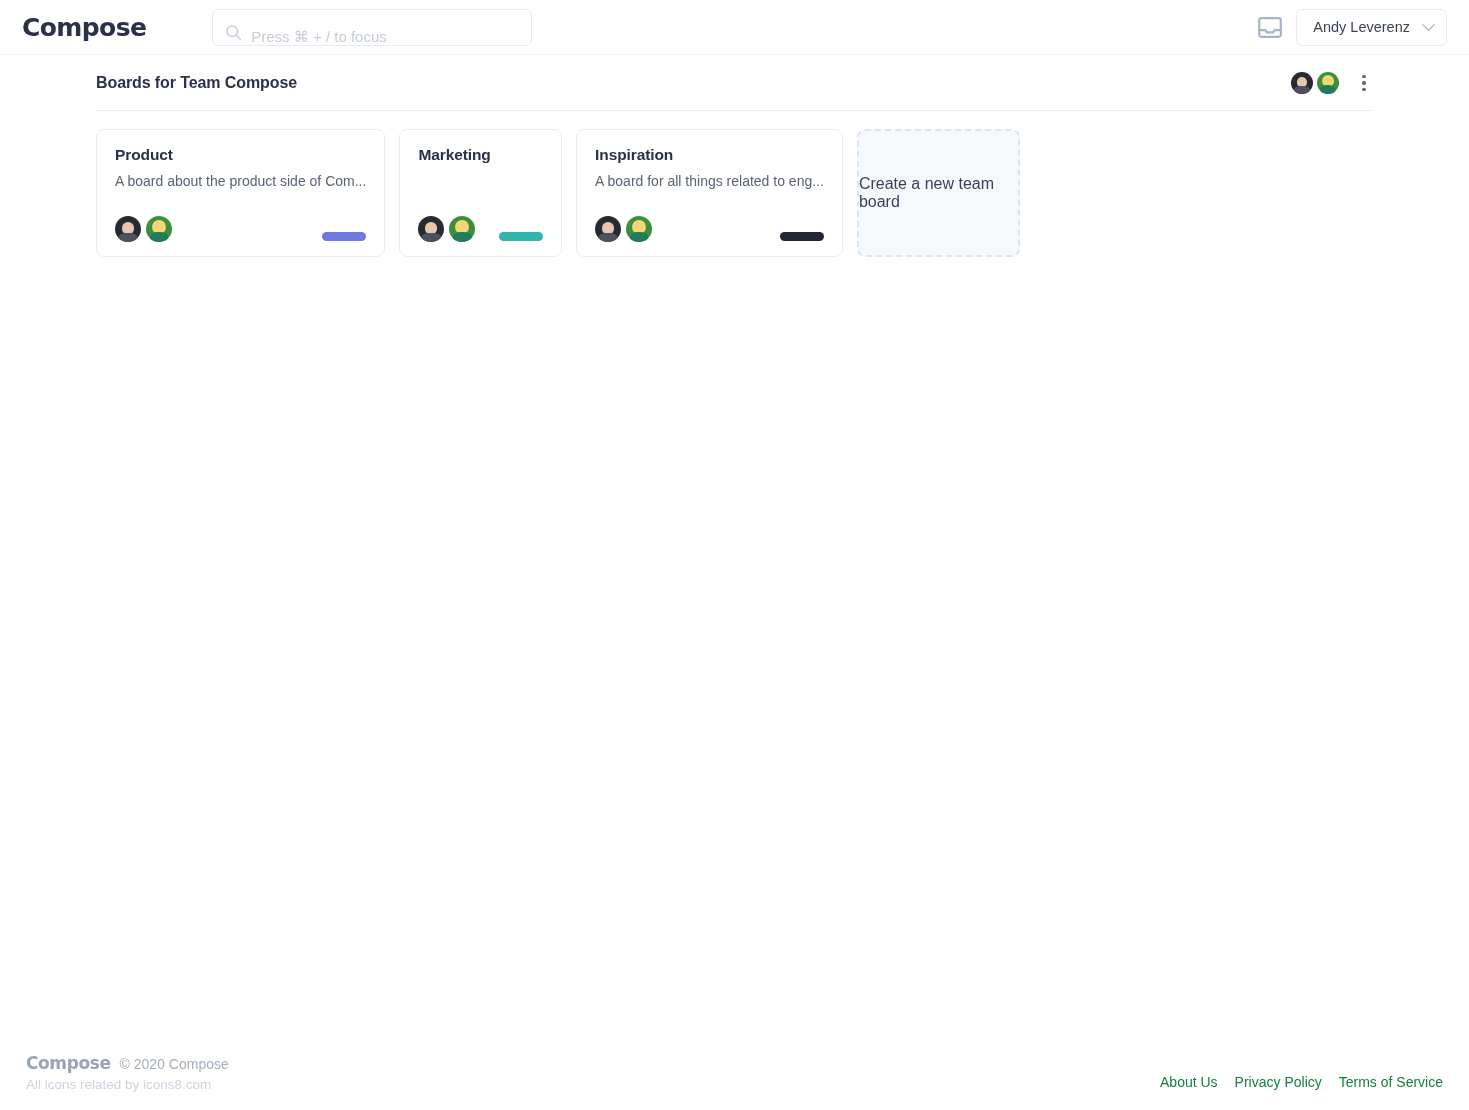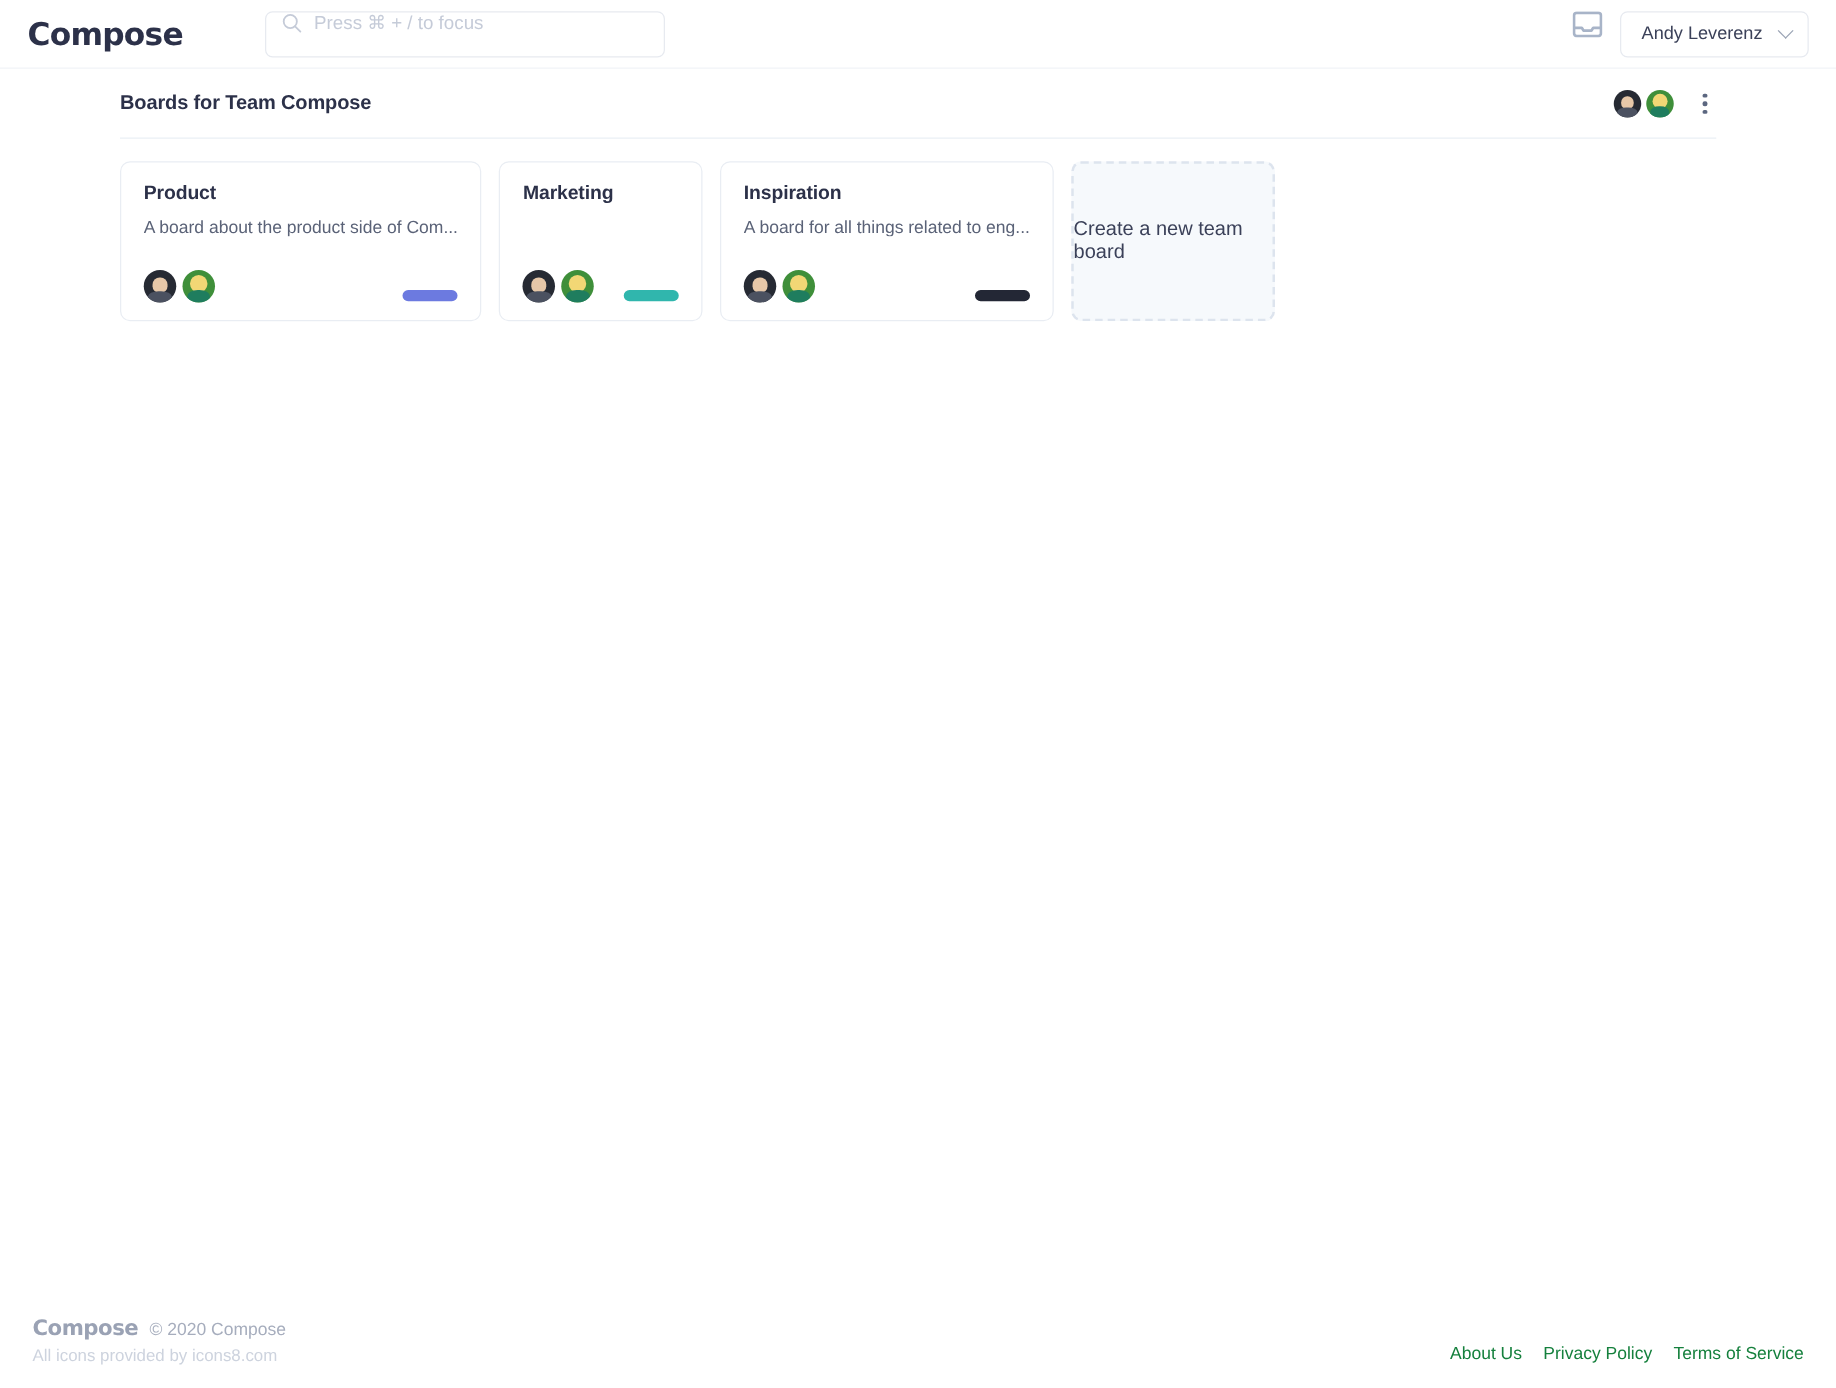--- a/index.html
+++ b/index.html
@@ -67,40 +67,40 @@
     border-radius: 1px;
   }
 
   .search-wrap {
     margin-left: 28px;
     width: 320px;
     height: 37px;
     border: 1px solid #e7eaf0;
     border-radius: 6px;
     display: flex;
-    align-items: flex-start;
+    align-items: flex-end;
     padding: 0 12px;
     background: #fff;
   }
   .search-wrap svg { flex: 0 0 auto; margin-right: 9px; }
   .search-input {
     border: 0;
     outline: 0;
     font-size: 15px;
     color: #3b4159;
     width: 100%;
     font-family: "Liberation Sans", sans-serif;
     background: transparent;
   }
   .search-input::placeholder { color: #c5cbd8; }
 
   .topbar-right {
     margin-left: auto;
     display: flex;
-    align-items: flex-start;
+    align-items: center;
     gap: 14px;
   }
 
   .inbox-icon { cursor: pointer; line-height: 0; }
 
   .user-select {
     height: 37px;
     border: 1px solid #e7eaf0;
     border-radius: 6px;
     display: flex;
@@ -410,20 +410,20 @@
 
   </div>
 </div>
 
 <div class="footer">
   <div class="footer-left">
     <div class="fline1">
       <span class="footer-brand">Compose</span>
       <span class="footer-copy">© 2020 Compose</span>
     </div>
-    <div class="footer-icons">All icons provided by icons8.com</div>
+    <div class="footer-icons">All icons related by icons8.com</div>
   </div>
   <div class="footer-links">
     <a href="#">About Us</a>
     <a href="#">Privacy Policy</a>
     <a href="#">Terms of Service</a>
   </div>
 </div>
 
 </body></html>

